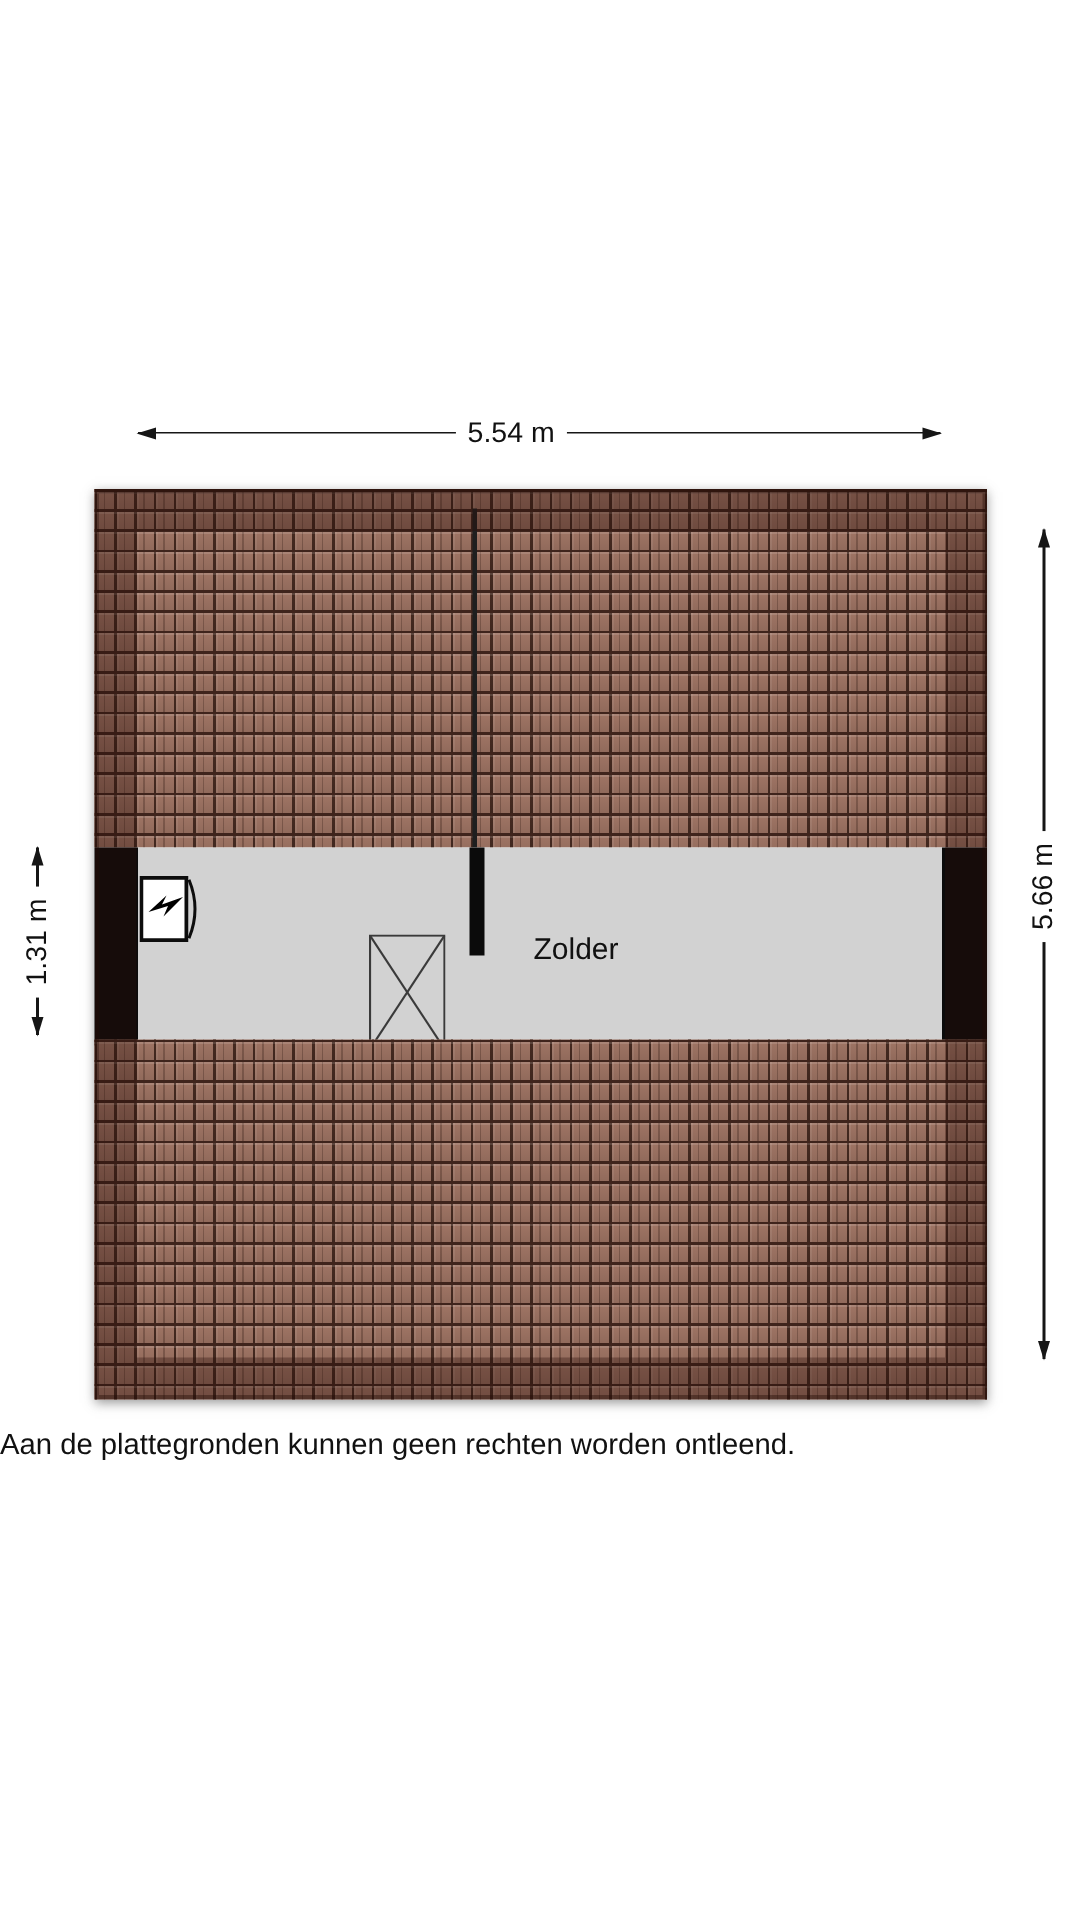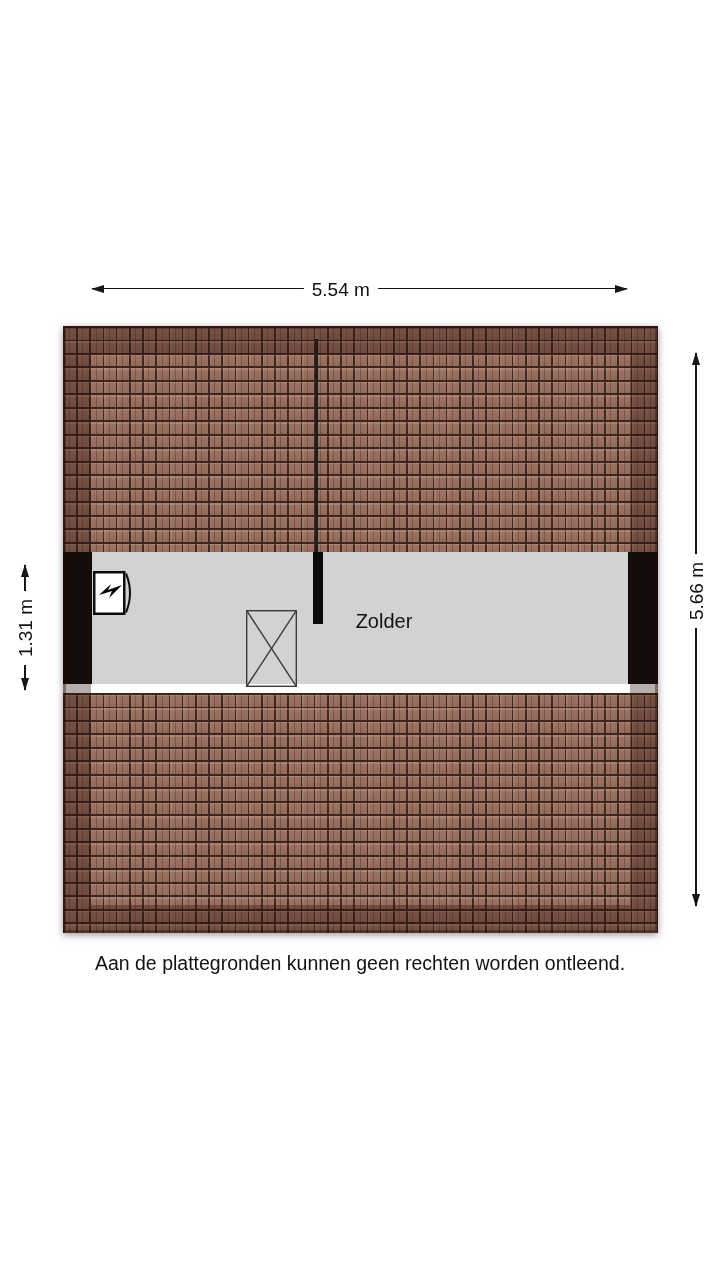--- a/index.html
+++ b/index.html
@@ -56,40 +56,40 @@
       repeating-linear-gradient(90deg,
         rgba(52,28,20,0.85) 0px, rgba(52,28,20,0.85) 1.7px,
         rgba(255,255,255,0.08) 1.7px, rgba(255,255,255,0.08) 3px,
         rgba(0,0,0,0) 3px, rgba(0,0,0,0) 6.2px,
         rgba(52,28,20,0.3) 6.2px, rgba(52,28,20,0.3) 7.2px,
         rgba(0,0,0,0) 7.2px, rgba(0,0,0,0) 13.2px);
   }
   .roof-top{top:0;height:239px;}
   .roof-bottom{top:367px;height:240px;}
   .ridge{position:absolute;left:252px;top:13px;width:3px;height:226px;background:#1f1f1f;}
-  .band{position:absolute;left:0;right:0;top:226px;height:132px;background:var(--floor);}
+  .band{position:absolute;left:0;right:0;top:239px;height:132px;background:var(--floor);}
   .wall{position:absolute;top:0;bottom:0;background:var(--wall);}
   .wall-l{left:0;width:29px;}
   .wall-r{left:565px;width:30px;}
   .floor{position:absolute;left:29px;width:536px;top:0;bottom:0;}
   .chimney{position:absolute;left:221px;top:0;width:10px;height:72px;background:var(--wall);}
   .stairs{position:absolute;left:154px;top:58px;width:51px;height:77px;}
   .roofwindow{position:absolute;left:1px;top:19px;width:42px;height:44px;}
   .room-label{
     position:absolute;left:292px;top:69px;transform:translate(-50%,-50%);
     font-size:20px;color:var(--text);white-space:nowrap;
   }
   .edge-shade{
     position:absolute;inset:0;pointer-events:none;
     box-shadow:inset 0 0 0 28px var(--roof-edge-shade), inset 0 0 0 3px rgba(30,10,5,0.4);
   }
   
   .footer{
     position:absolute;left:0;top:951px;width:720px;
-    text-align:center;font-size:19.5px;line-height:24px;color:var(--text);
+    text-align:left;font-size:19.5px;line-height:24px;color:var(--text);
   }
   
   .dim-top{left:92px;top:279px;width:535px;height:19px;}
   .dim-left{left:15px;top:565px;width:20px;height:125px;}
   .dim-right{left:686px;top:353px;width:20px;height:553px;}
   .dim-left .dim-label.v{top:50%;}
   .dim-right .dim-label.v{top:43%;}
   svg .sline{stroke:#3a3a3a;stroke-width:1.4;fill:none;}
   svg .wline{stroke:#0d0d0d;fill:#ffffff;}
 </style>

